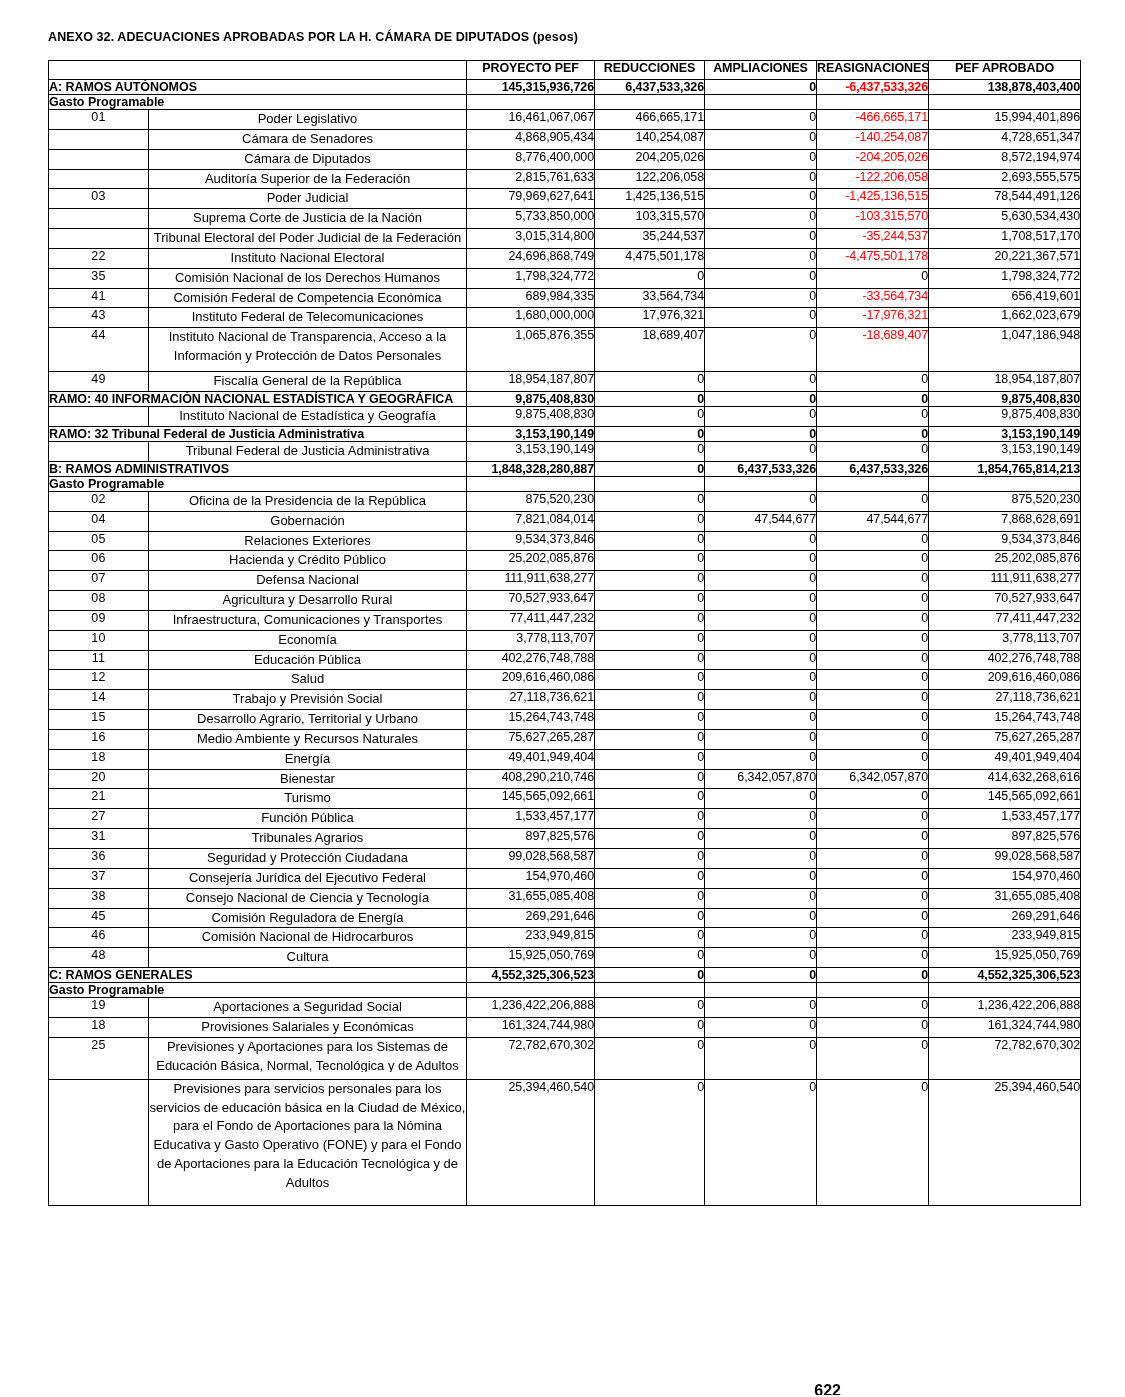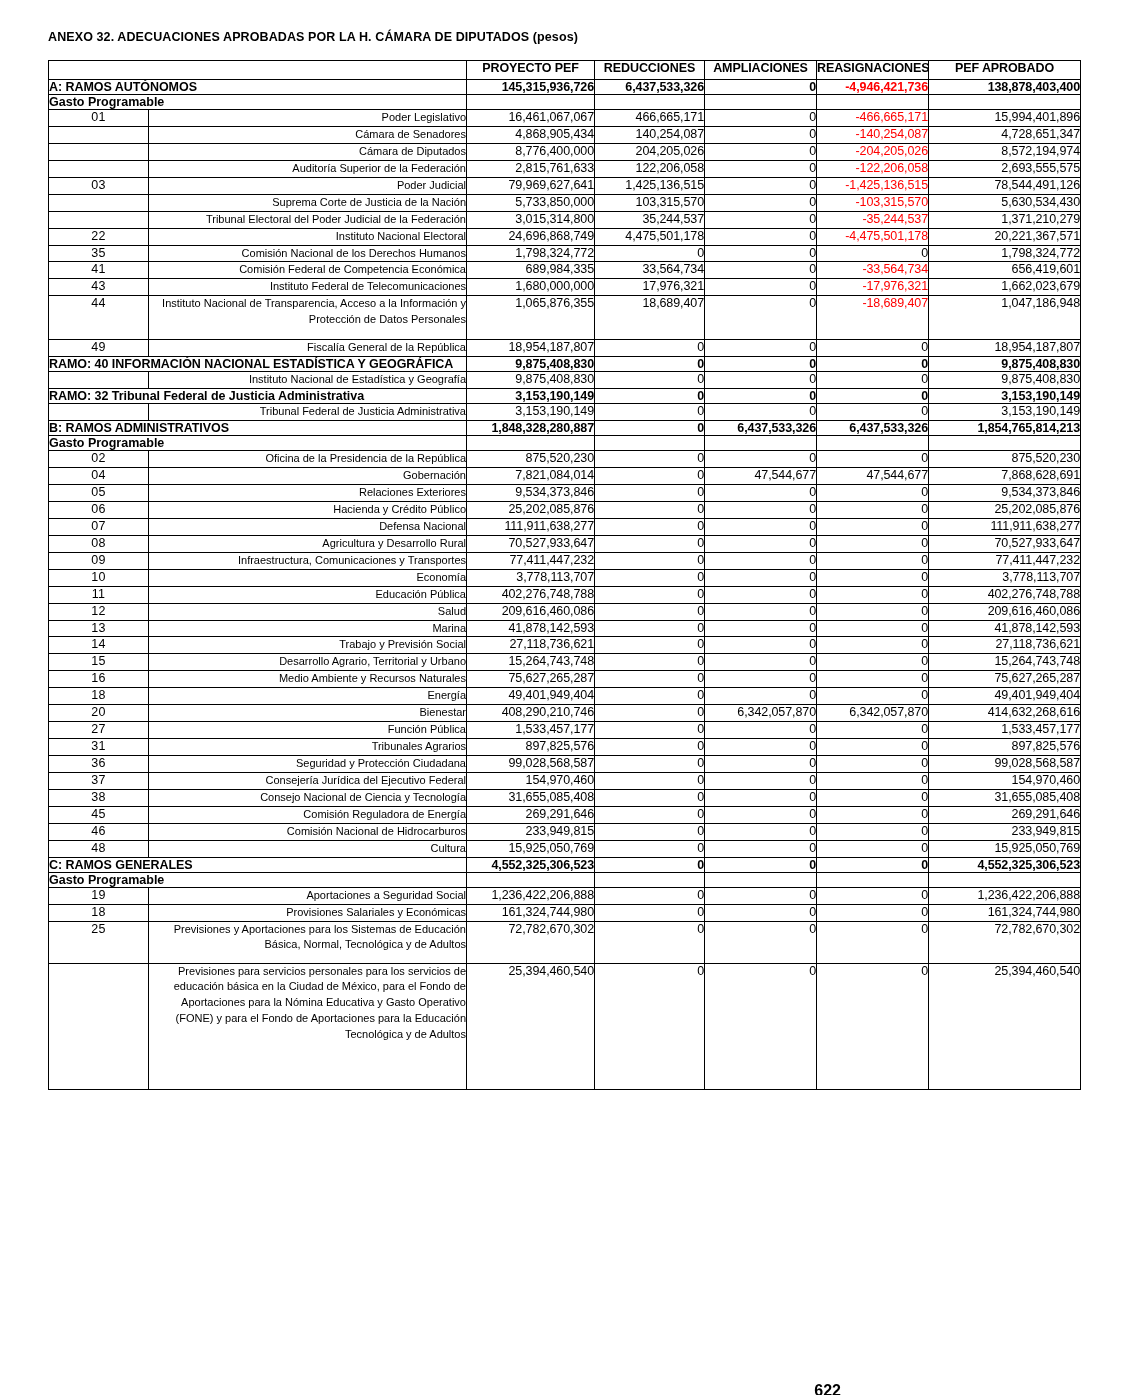--- a/index.html
+++ b/index.html
@@ -64,23 +64,23 @@
   th.blankhead { border-right: 1px solid #000; }
 
   .cell-code {
     text-align: center;
     padding: 4px 2px 3px 2px;
     font-size: 12.5px;
     white-space: nowrap;
     letter-spacing: 0.2px;
   }
   .cell-name {
-    text-align: right;
+    text-align: center;
     padding: 4px 4px 3px 8px;
-    font-size: 11px;
+    font-size: 13px;
     line-height: 1.45;
   }
   .cell-name.nowrap-clip {
     white-space: nowrap;
     overflow: hidden;
   }
   .cell-num {
     text-align: right;
     padding: 4px 4px 3px 3px;
     font-size: 12.5px;
@@ -155,21 +155,21 @@
         <th class="hcell">REASIGNACIONES</th>
         <th class="hcell">PEF APROBADO</th>
       </tr>
     </thead>
     <tbody id="table-body">
         <tr class="section-row">
           <td colspan="2" class="section-label">A: RAMOS AUTÓNOMOS</td>
           <td class="cell-num">145,315,936,726</td>
           <td class="cell-num">6,437,533,326</td>
           <td class="cell-num">0</td>
-          <td class="cell-num neg">-4,946,421,736</td>
+          <td class="cell-num neg">-6,437,533,326</td>
           <td class="cell-num">138,878,403,400</td>
         </tr>
         <tr>
           <td colspan="2" class="subhead-label">Gasto Programable</td>
           <td class="cell-num"></td>
           <td class="cell-num"></td>
           <td class="cell-num"></td>
           <td class="cell-num"></td>
           <td class="cell-num"></td>
         </tr>
@@ -227,21 +227,21 @@
           <td class="cell-num neg">-103,315,570</td>
           <td class="cell-num">5,630,534,430</td>
         </tr>
         <tr>
           <td class="cell-code"></td>
           <td class="cell-name nowrap-clip">Tribunal Electoral del Poder Judicial de la Federación</td>
           <td class="cell-num">3,015,314,800</td>
           <td class="cell-num">35,244,537</td>
           <td class="cell-num">0</td>
           <td class="cell-num neg">-35,244,537</td>
-          <td class="cell-num">1,371,210,279</td>
+          <td class="cell-num">1,708,517,170</td>
         </tr>
         <tr>
           <td class="cell-code">22</td>
           <td class="cell-name">Instituto Nacional Electoral</td>
           <td class="cell-num">24,696,868,749</td>
           <td class="cell-num">4,475,501,178</td>
           <td class="cell-num">0</td>
           <td class="cell-num neg">-4,475,501,178</td>
           <td class="cell-num">20,221,367,571</td>
         </tr>
@@ -424,29 +424,20 @@
         <tr>
           <td class="cell-code">12</td>
           <td class="cell-name">Salud</td>
           <td class="cell-num">209,616,460,086</td>
           <td class="cell-num">0</td>
           <td class="cell-num">0</td>
           <td class="cell-num">0</td>
           <td class="cell-num">209,616,460,086</td>
         </tr>
         <tr>
-          <td class="cell-code">13</td>
-          <td class="cell-name">Marina</td>
-          <td class="cell-num">41,878,142,593</td>
-          <td class="cell-num">0</td>
-          <td class="cell-num">0</td>
-          <td class="cell-num">0</td>
-          <td class="cell-num">41,878,142,593</td>
-        </tr>
-        <tr>
           <td class="cell-code">14</td>
           <td class="cell-name">Trabajo y Previsión Social</td>
           <td class="cell-num">27,118,736,621</td>
           <td class="cell-num">0</td>
           <td class="cell-num">0</td>
           <td class="cell-num">0</td>
           <td class="cell-num">27,118,736,621</td>
         </tr>
         <tr>
           <td class="cell-code">15</td>
@@ -476,20 +467,29 @@
           <td class="cell-num">49,401,949,404</td>
         </tr>
         <tr>
           <td class="cell-code">20</td>
           <td class="cell-name">Bienestar</td>
           <td class="cell-num">408,290,210,746</td>
           <td class="cell-num">0</td>
           <td class="cell-num">6,342,057,870</td>
           <td class="cell-num">6,342,057,870</td>
           <td class="cell-num">414,632,268,616</td>
+        </tr>
+        <tr>
+          <td class="cell-code">21</td>
+          <td class="cell-name">Turismo</td>
+          <td class="cell-num">145,565,092,661</td>
+          <td class="cell-num">0</td>
+          <td class="cell-num">0</td>
+          <td class="cell-num">0</td>
+          <td class="cell-num">145,565,092,661</td>
         </tr>
         <tr>
           <td class="cell-code">27</td>
           <td class="cell-name">Función Pública</td>
           <td class="cell-num">1,533,457,177</td>
           <td class="cell-num">0</td>
           <td class="cell-num">0</td>
           <td class="cell-num">0</td>
           <td class="cell-num">1,533,457,177</td>
         </tr>

